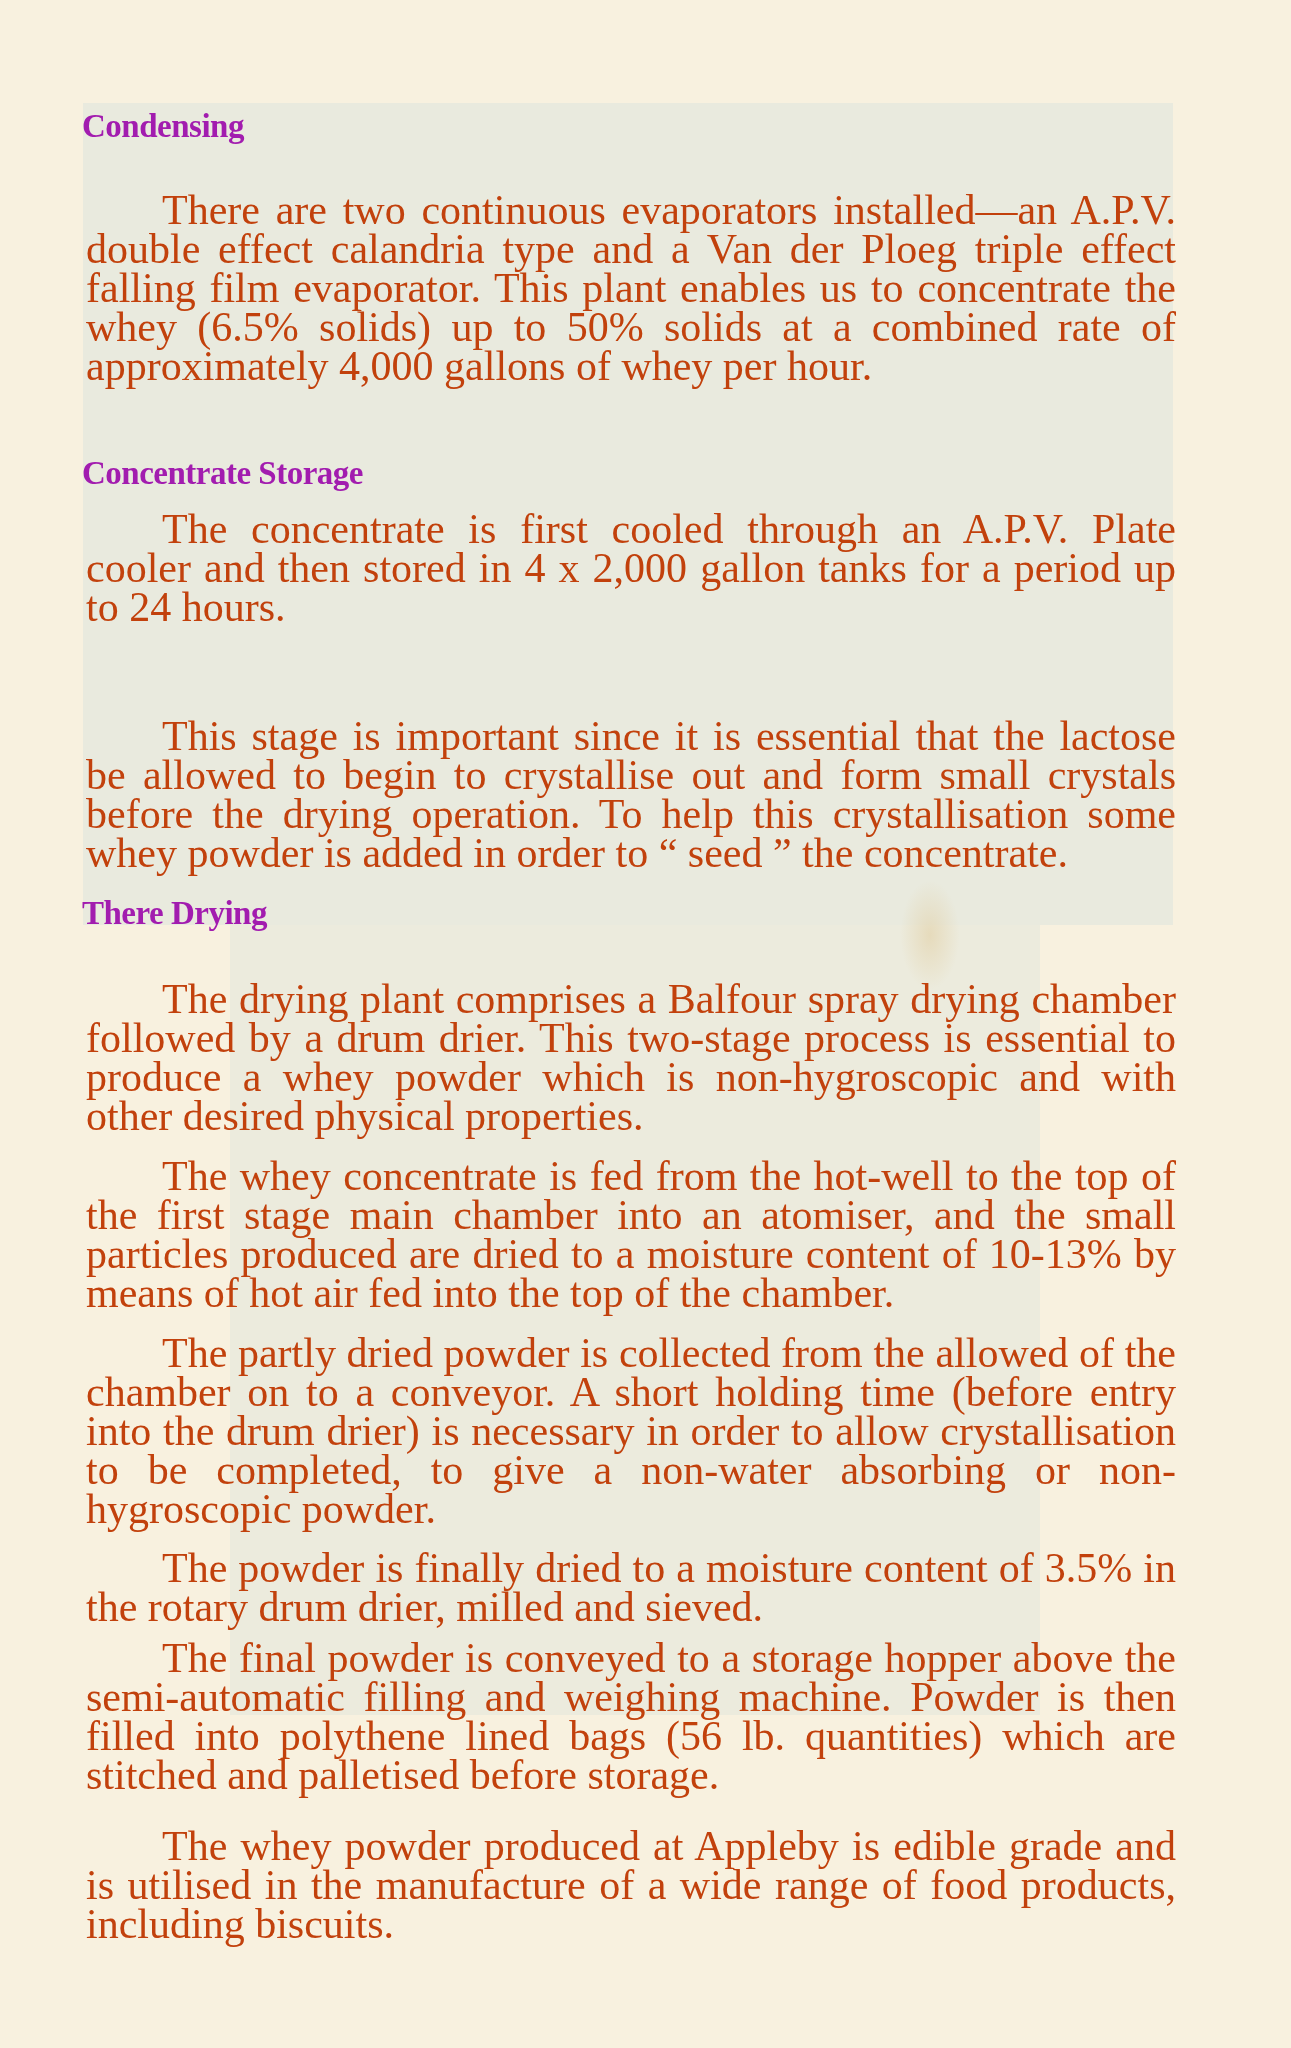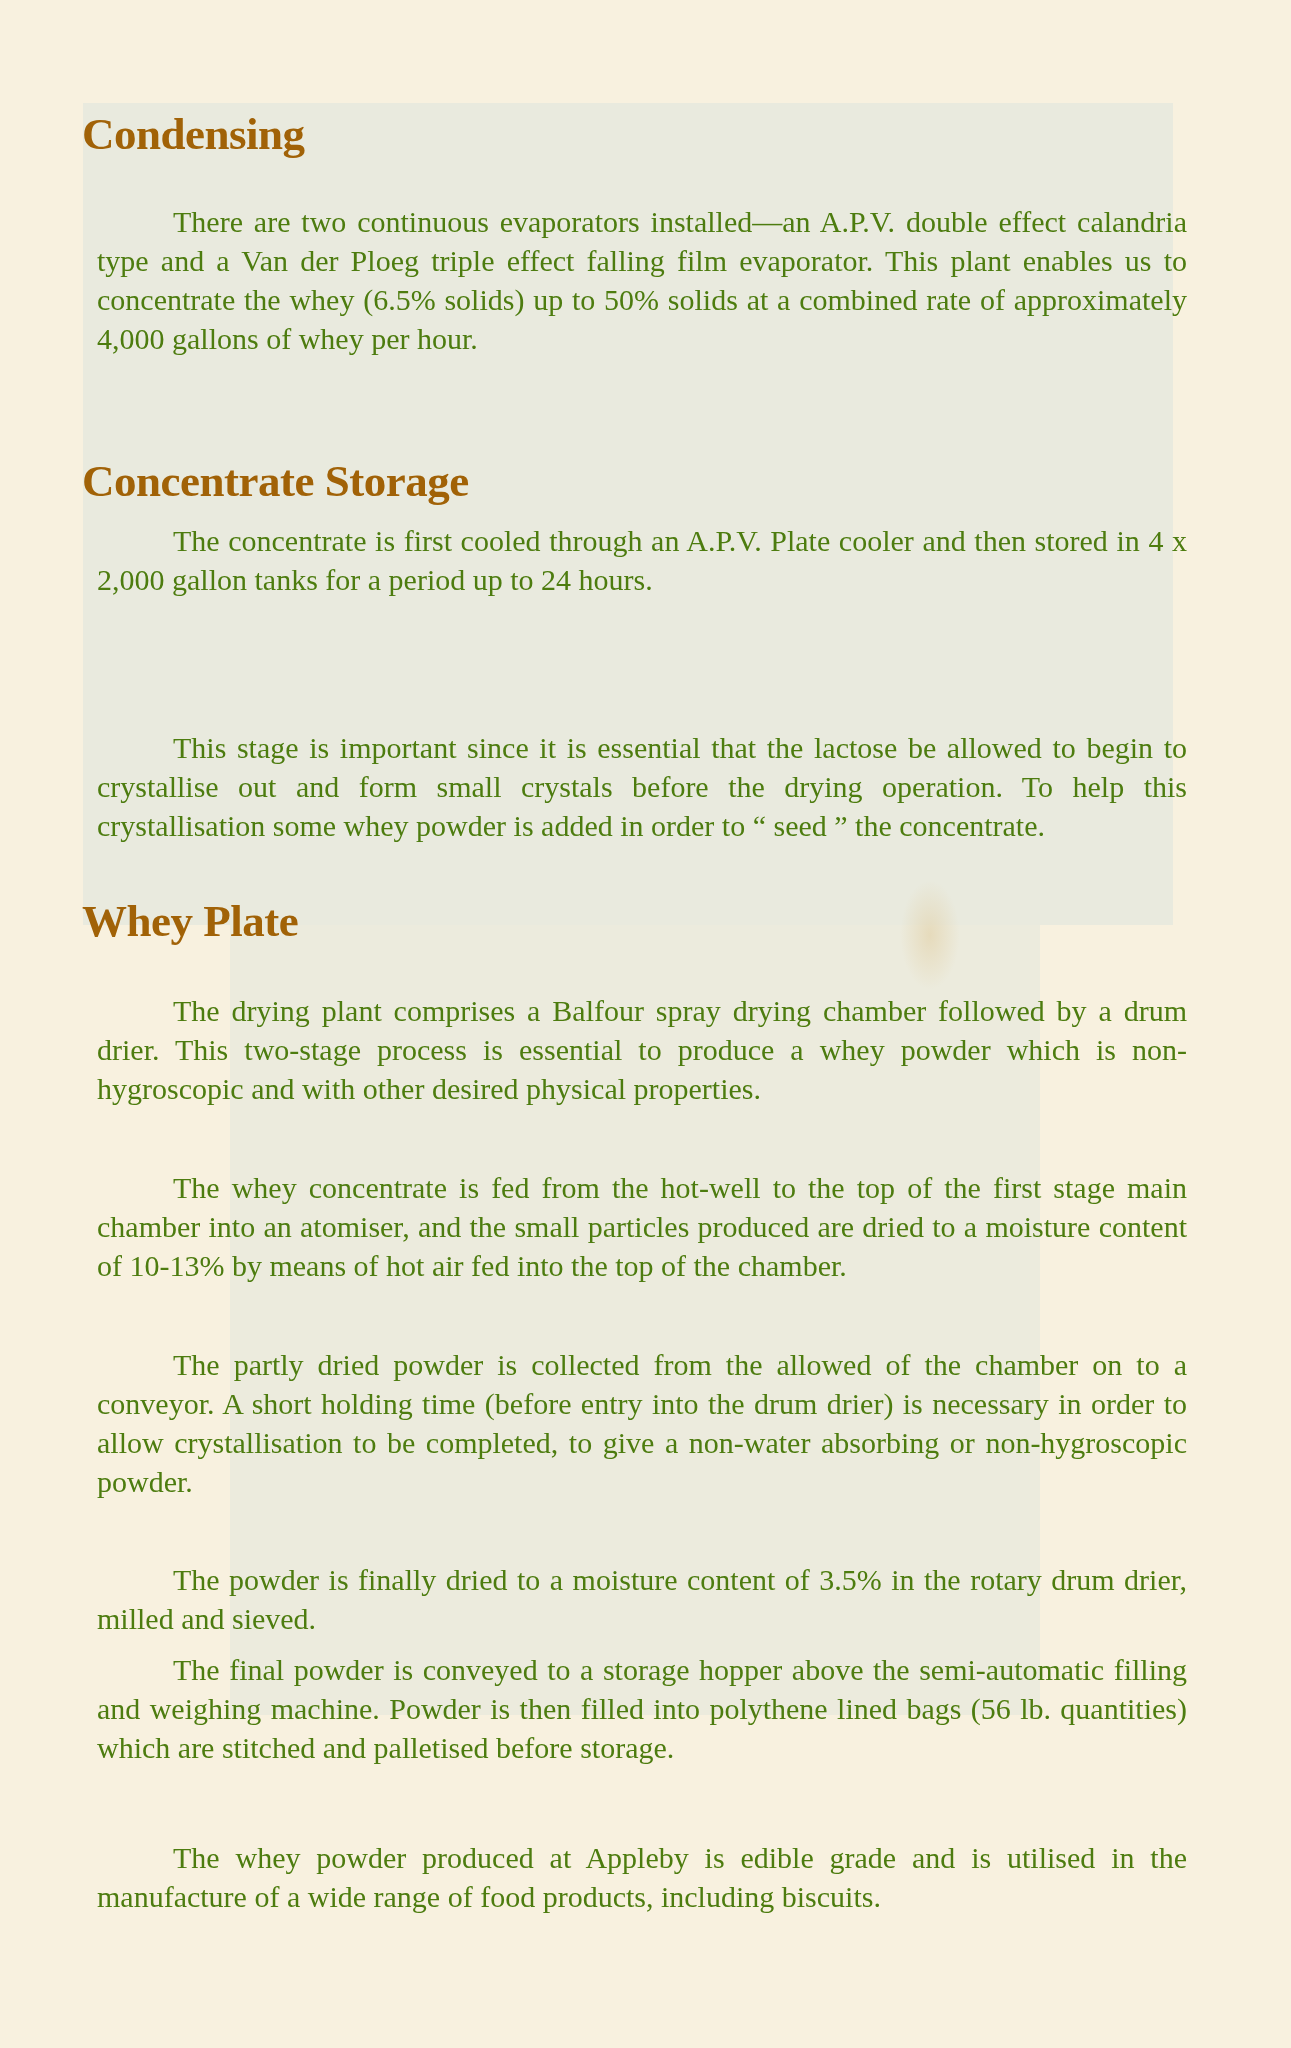--- a/index.html
+++ b/index.html
@@ -18,44 +18,44 @@
     background: #ecebdd;
   }
   .stain {
     position: absolute; left: 900px; top: 880px; width: 60px; height: 110px;
     background: radial-gradient(ellipse at center, rgba(225,205,160,0.55), rgba(225,205,160,0) 70%);
   }
   .content {
     position: absolute; left: 82px; top: 0; width: 1090px;
   }
   h2 {
-    position: absolute; margin: 0; font-weight: bold; font-size: 45px;
-    letter-spacing: -0.5px; color: #a16207;
+    position: absolute; margin: 0; font-weight: bold; font-size: 33px;
+    letter-spacing: -0.5px; color: #a21caf;
   }
   p {
-    position: absolute; margin: 15px; width: 1090px;
-    font-size: 30px; line-height: 39px; text-align: justify;
-    text-indent: 76px; color: #4d7c0f;
+    position: absolute; margin: 4px; width: 1090px;
+    font-size: 42px; line-height: 39px; text-align: justify;
+    text-indent: 76px; color: #c2410c;
   }
 </style>
 </head>
 <body>
 
 <div class="panel-top"></div>
 <div class="panel-mid"></div>
 <div class="stain"></div>
 
 <div class="content">
   <h2 style="top:108px">Condensing</h2>
   <p style="top:187px">There are two continuous evaporators installed—an A.P.V. double effect calandria type and a Van der Ploeg triple effect falling film evaporator. This plant enables us to concentrate the whey (6.5% solids) up to 50% solids at a combined rate of approximately 4,000 gallons of whey per hour.</p>
 
   <h2 style="top:455px">Concentrate Storage</h2>
   <p style="top:506px">The concentrate is first cooled through an A.P.V. Plate cooler and then stored in 4 x 2,000 gallon tanks for a period up to 24 hours.</p>
   <p style="top:713px">This stage is important since it is essential that the lactose be allowed to begin to crystallise out and form small crystals before the drying operation. To help this crystallisation some whey powder is added in order to “ seed ” the concentrate.</p>
 
-  <h2 style="top:895px">Whey Plate</h2>
+  <h2 style="top:895px">There Drying</h2>
   <p style="top:976px">The drying plant comprises a Balfour spray drying chamber followed by a drum drier. This two-stage process is essential to produce a whey powder which is non-hygroscopic and with other desired physical properties.</p>
   <p style="top:1153px">The whey concentrate is fed from the hot-well to the top of the first stage main chamber into an atomiser, and the small particles produced are dried to a moisture content of 10-13% by means of hot air fed into the top of the chamber.</p>
   <p style="top:1330px">The partly dried powder is collected from the allowed of the chamber on to a conveyor. A short holding time (before entry into the drum drier) is necessary in order to allow crystallisation to be completed, to give a non-water absorbing or non-hygroscopic powder.</p>
   <p style="top:1545px">The powder is finally dried to a moisture content of 3.5% in the rotary drum drier, milled and sieved.</p>
   <p style="top:1635px">The final powder is conveyed to a storage hopper above the semi-automatic filling and weighing machine. Powder is then filled into polythene lined bags (56 lb. quantities) which are stitched and palletised before storage.</p>
   <p style="top:1823px">The whey powder produced at Appleby is edible grade and is utilised in the manufacture of a wide range of food products, including biscuits.</p>
 </div>
 
 </body></html>

